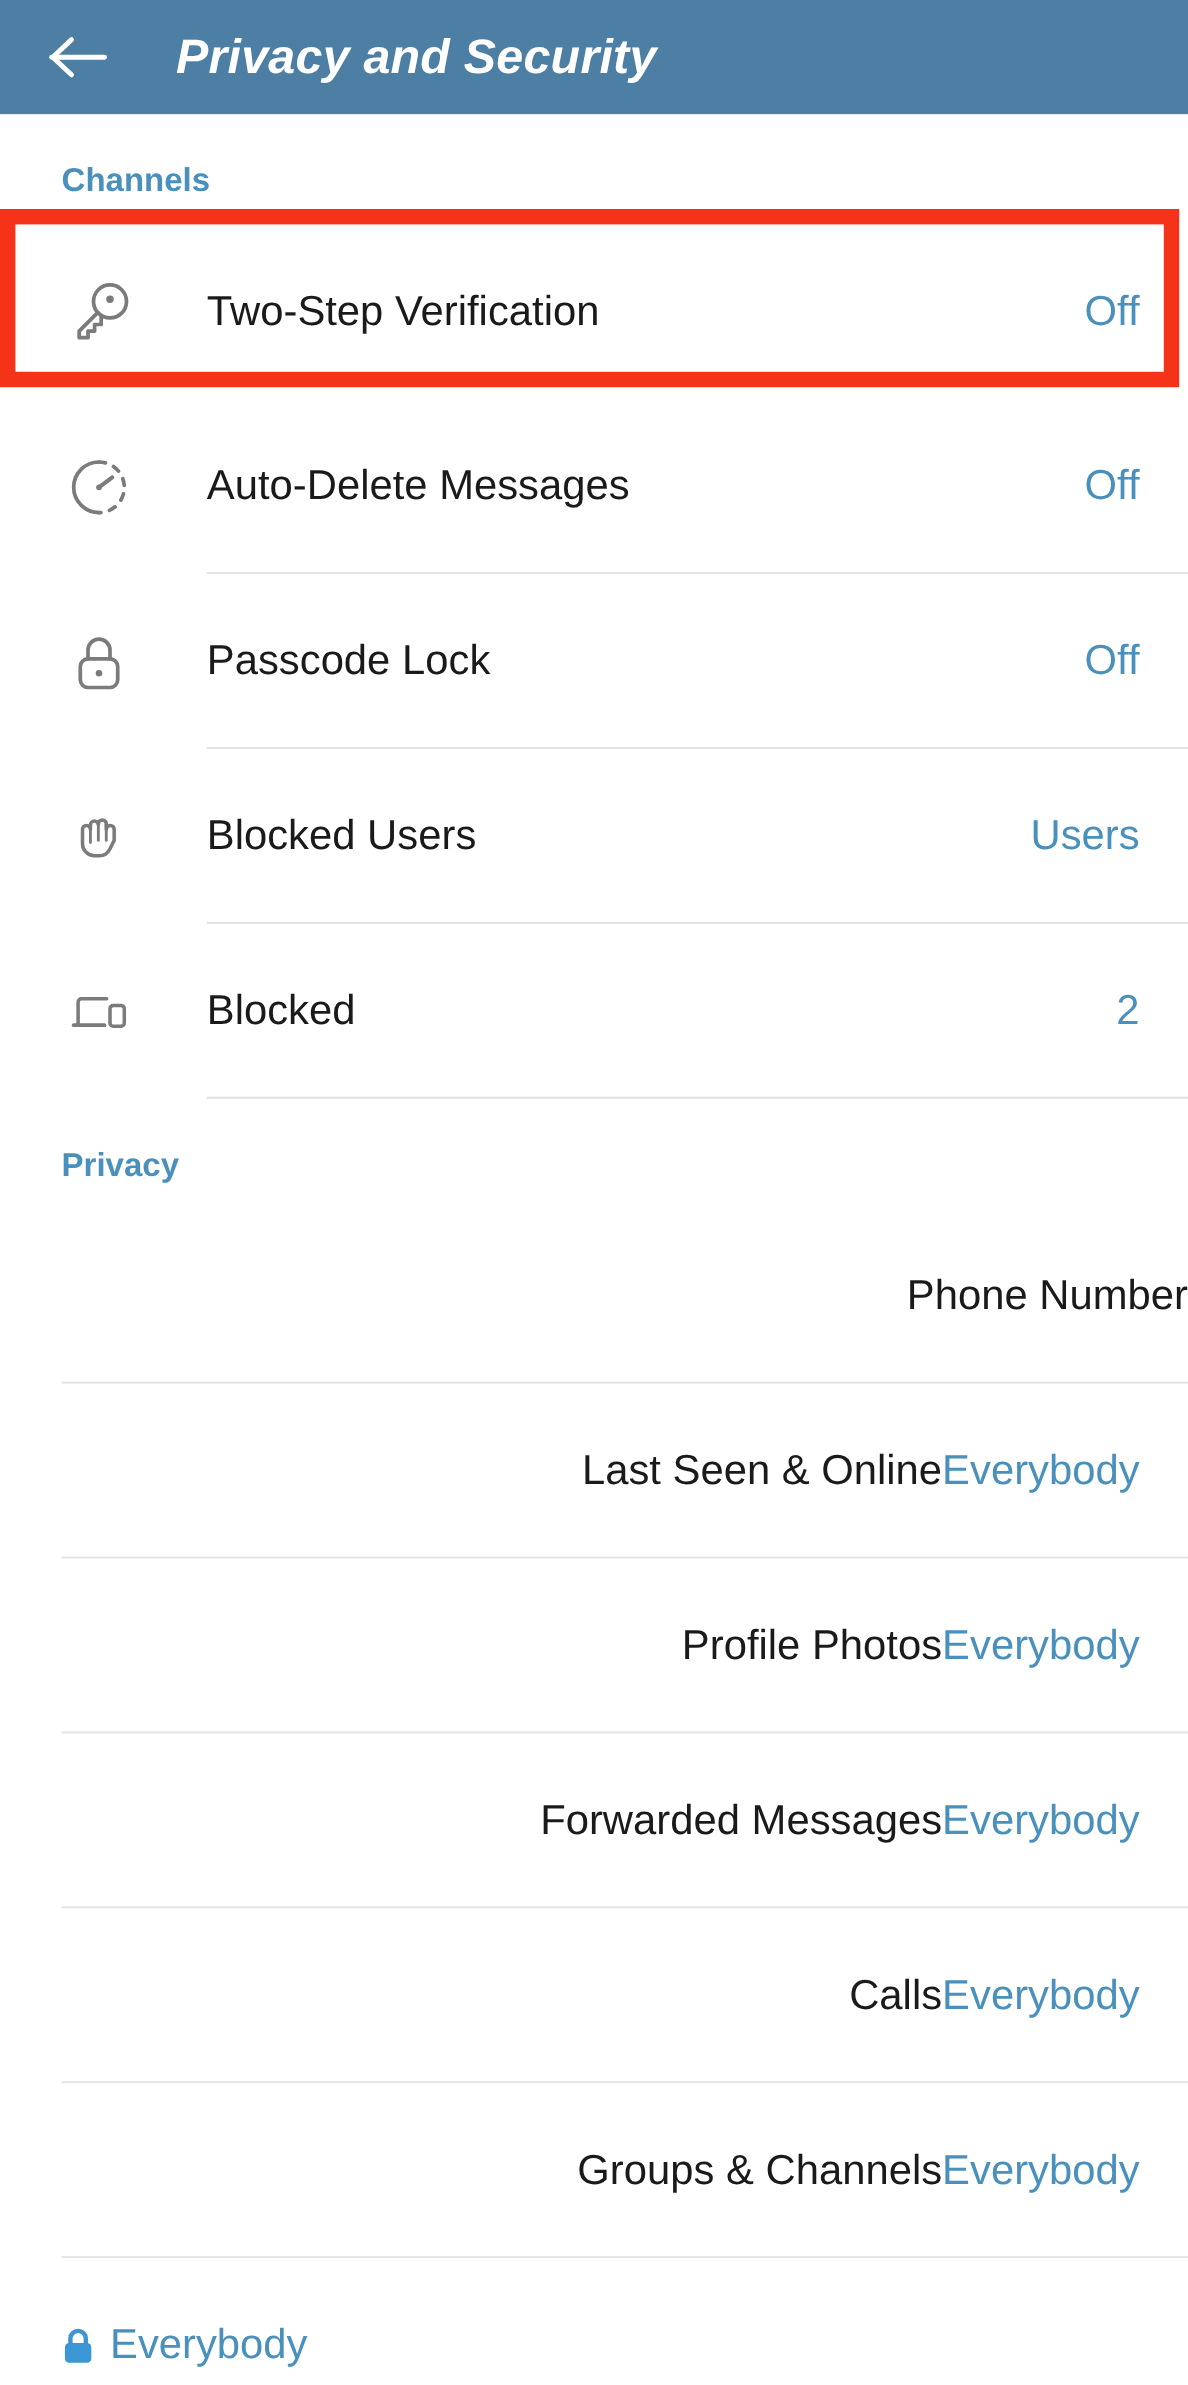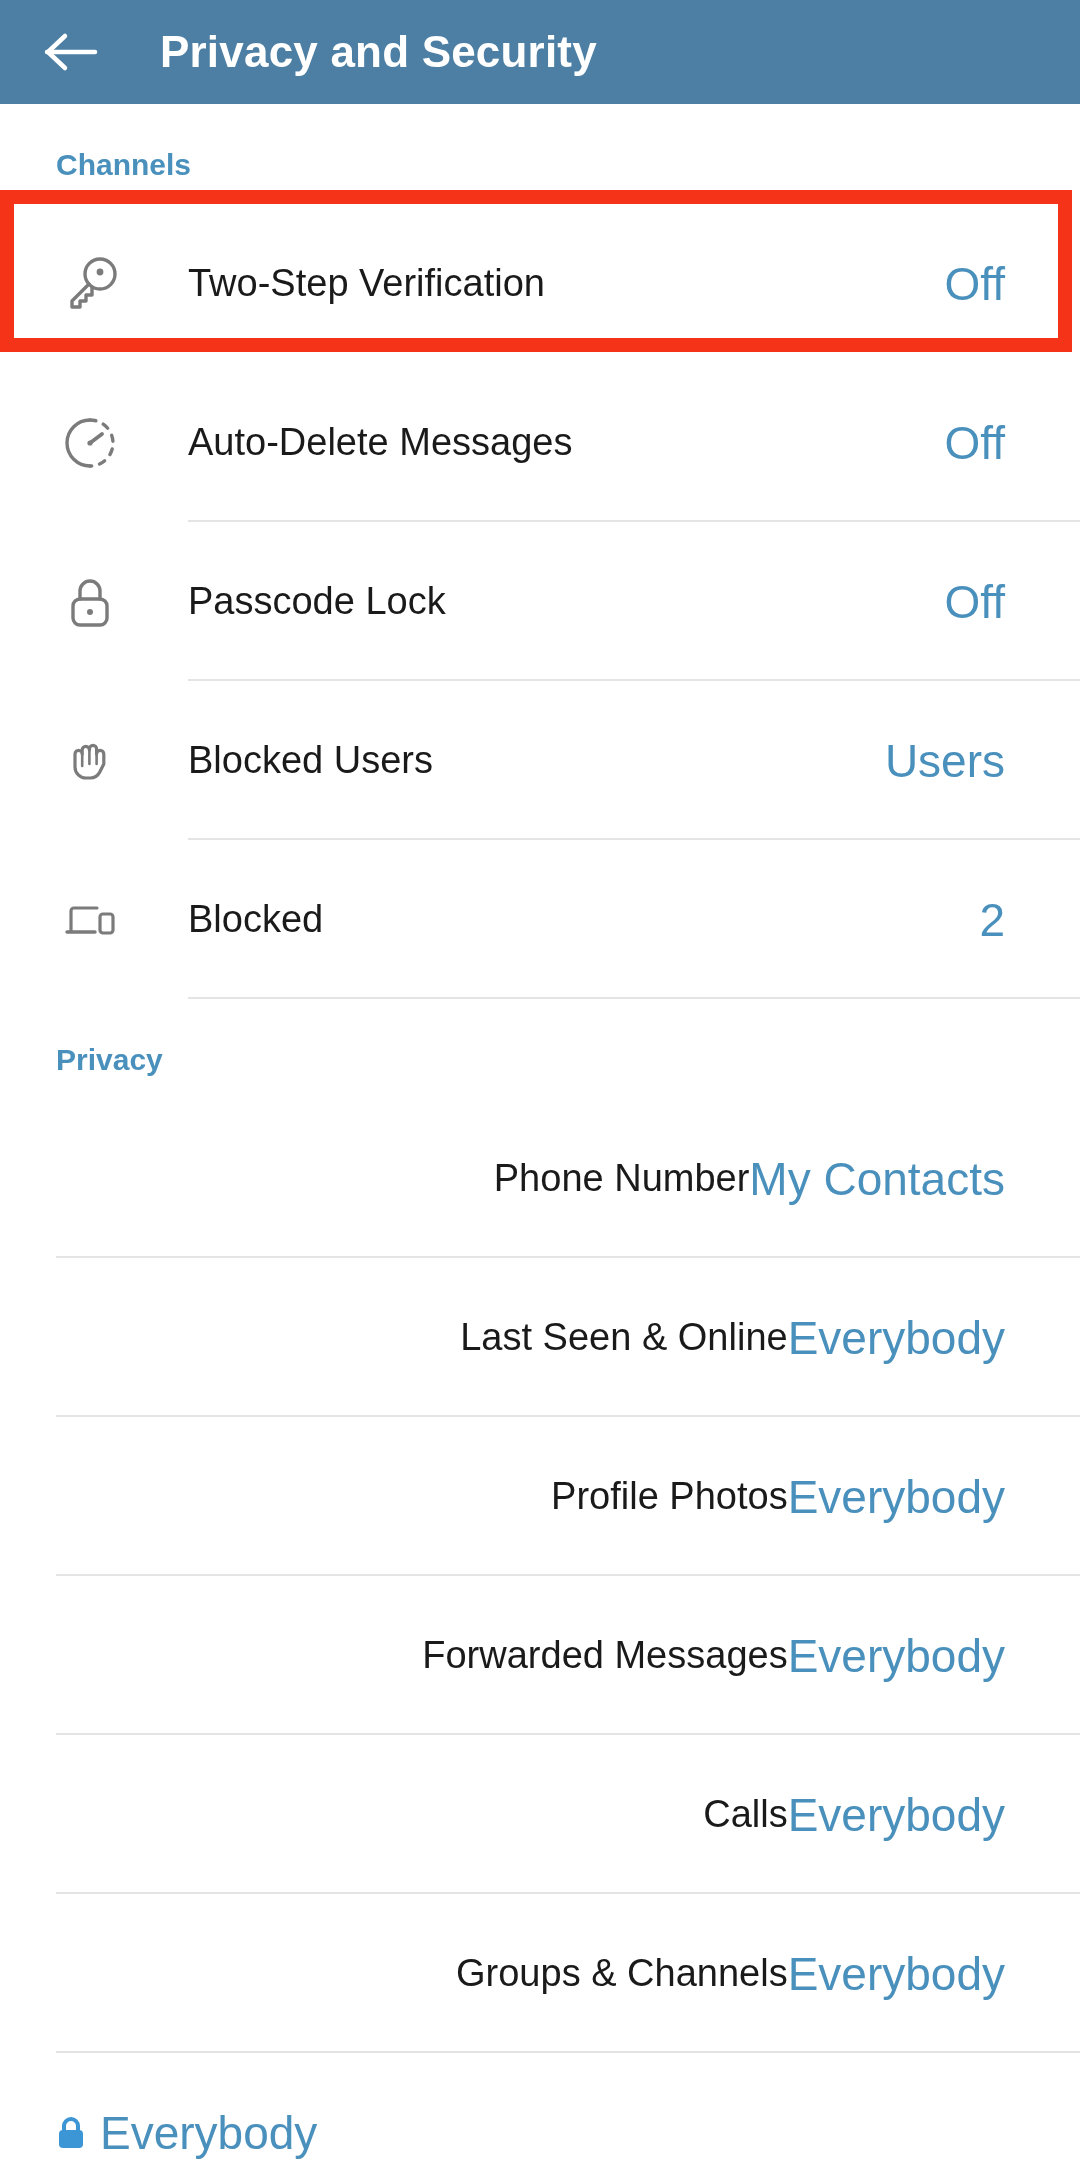--- a/index.html
+++ b/index.html
@@ -35,20 +35,21 @@
     cursor: pointer;
   }
   .back-btn svg { display: block; }
   .appbar-title {
     color: #ffffff;
     font-size: 44px;
     font-weight: bold;
     margin-left: 52px;
     letter-spacing: 0.2px;
     white-space: nowrap;
+    font-style: italic;
   }
 
   
   .section-header {
     color: #4a90bd;
     font-size: 30px;
     font-weight: bold;
     padding: 44px 0 22px 56px;
     background: #ffffff;
   }
@@ -73,23 +74,23 @@
     padding-right: 8px;
   }
   .row-icon svg { display: block; }
   .row-label {
     font-size: 38px;
     color: #1a1a1a;
     flex: 1;
     white-space: nowrap;
   }
   .row-value {
-    font-size: 46px;
+    font-size: 38px;
     color: #4a90bd;
-    padding-right: 75px;
+    padding-right: 44px;
     display: flex;
     align-items: center;
     gap: 14px;
     white-space: nowrap;
   }
   .row-value .lock-badge { display: flex; align-items: center; }
 
   
   .row.div-indent::after {
     content: "";
@@ -234,23 +235,20 @@
     </div>
   </div>
 
 
   <div class="section-header">Privacy</div>
 
   <div class="list-block">
 
     <div class="row no-icon div-full">
       <div class="row-label">Phone Number</div>
-      <div class="row-value">
-        <span>My Contacts</span>
-      </div>
     </div>
 
     <div class="row no-icon div-full">
       <div class="row-label">Last Seen &amp; Online</div>
       <div class="row-value">
         <span>Everybody</span>
       </div>
     </div>
 
     <div class="row no-icon div-full">

